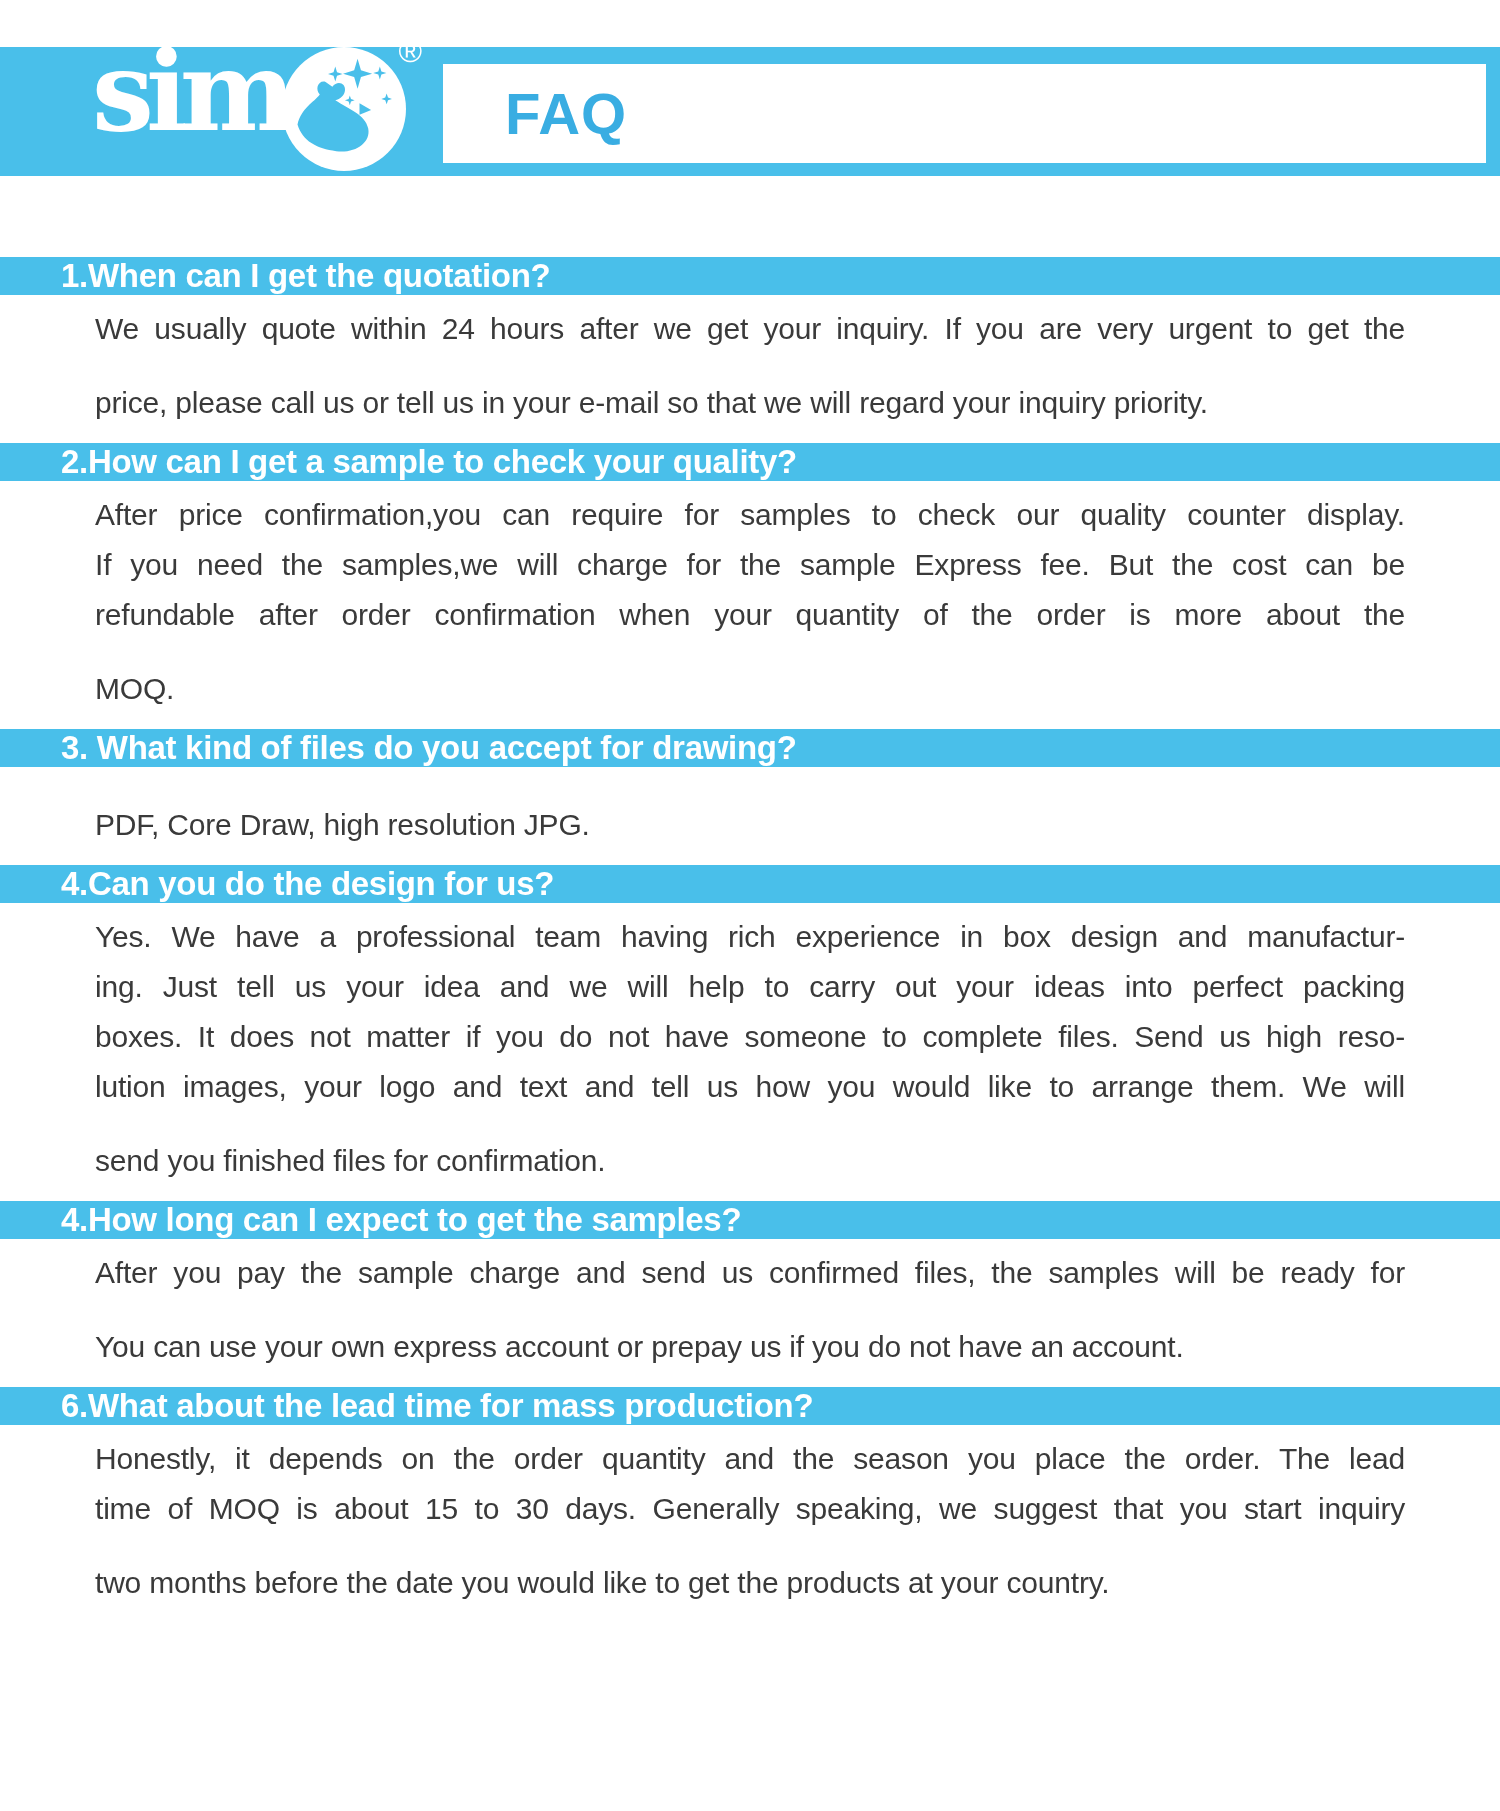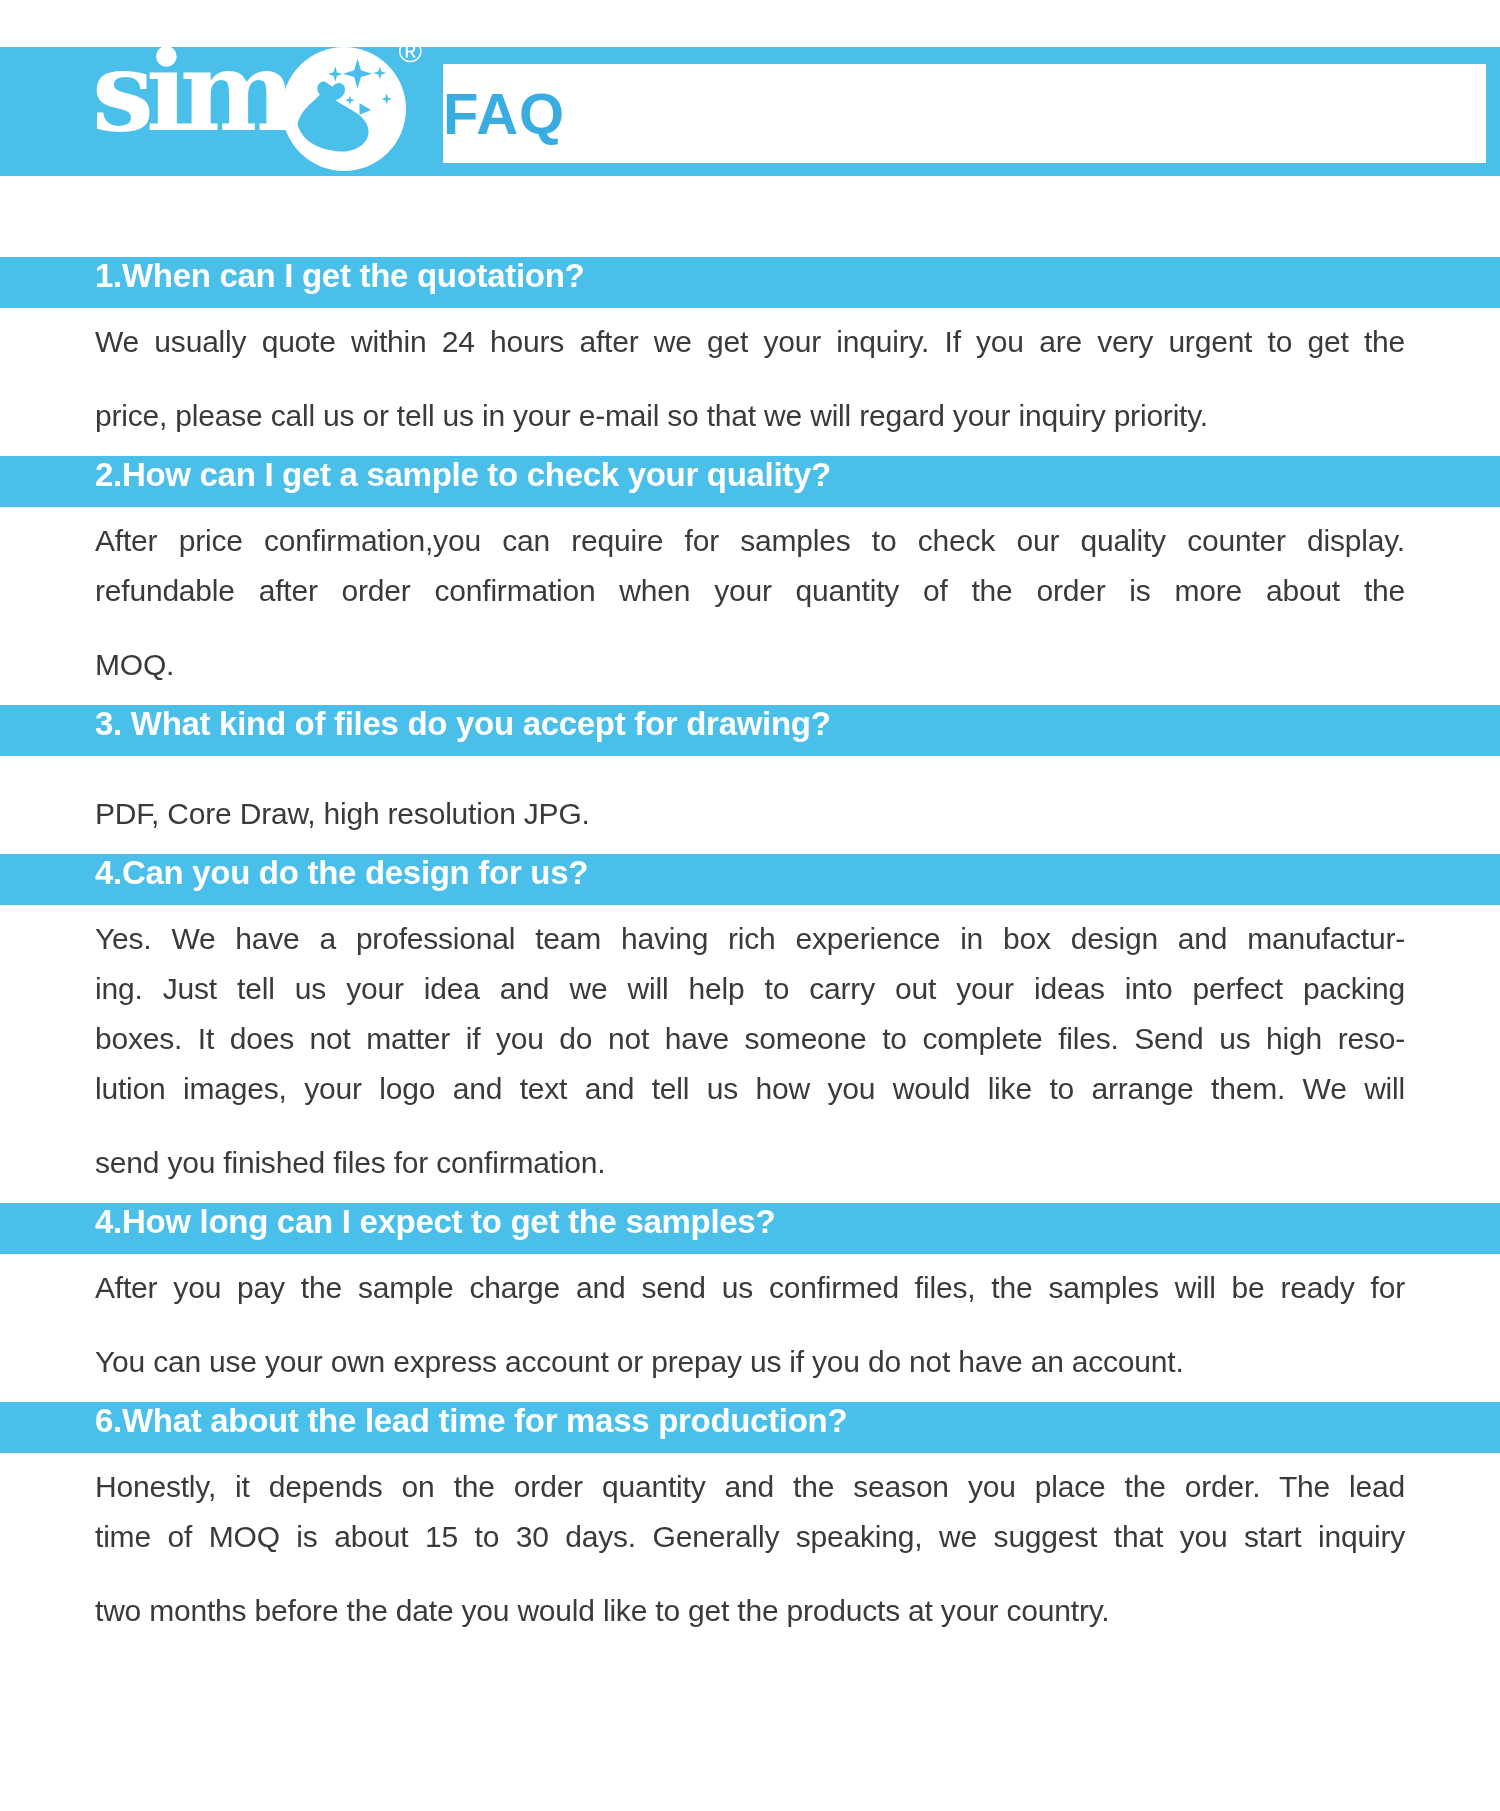--- a/index.html
+++ b/index.html
@@ -54,40 +54,41 @@
     font-size:32px;
     font-weight:normal;
     font-family:"Liberation Sans", sans-serif;
   }
   .title-box{
     position:absolute;
     left:443px; top:17px; right:14px; bottom:13px;
     background:#fff;
     display:flex;
     align-items:center;
+    padding-left:62px;
   }
   .page-title{
     color:var(--title-blue);
     font-size:58px;
     font-weight:bold;
     letter-spacing:1px;
   }
   
   .sections{
     position:absolute;
     top:257px; left:0;
     width:1500px;
   }
   .section{margin-bottom:15px;}
   .sec-bar{
-    height:51px;
+    height:38px;
     background:var(--accent);
     display:flex;
-    align-items:flex-start;
-    padding-left:95px;
+    align-items:flex-end;
+    padding-left:61px;
   }
   .sec-heading{
     color:#ffffff;
     font-size:33px;
     font-weight:bold;
     letter-spacing:-0.3px;
   }
   .sec-body{
     padding:9px 95px 0 95px;
   }
@@ -146,20 +147,21 @@
           <div class="line">price, please call us or tell us in your e-mail so that we will regard your inquiry priority.</div>
         </div>
   </div>
 
   <div class="section">
     <div class="sec-bar">
       <span class="sec-heading">2.How can I get a sample to check your quality?</span>
     </div>
     <div class="sec-body">
           <div class="line">After price confirmation,you can require for samples to check our quality counter display.</div>
+          <div class="line">If you need the samples,we will charge for the sample Express fee. But the cost can be</div>
           <div class="line">refundable after order confirmation when your quantity of the order is more about the</div>
           <div class="line">MOQ.</div>
         </div>
   </div>
 
   <div class="section">
     <div class="sec-bar">
       <span class="sec-heading">3. What kind of files do you accept for drawing?</span>
     </div>
     <div class="sec-body">

